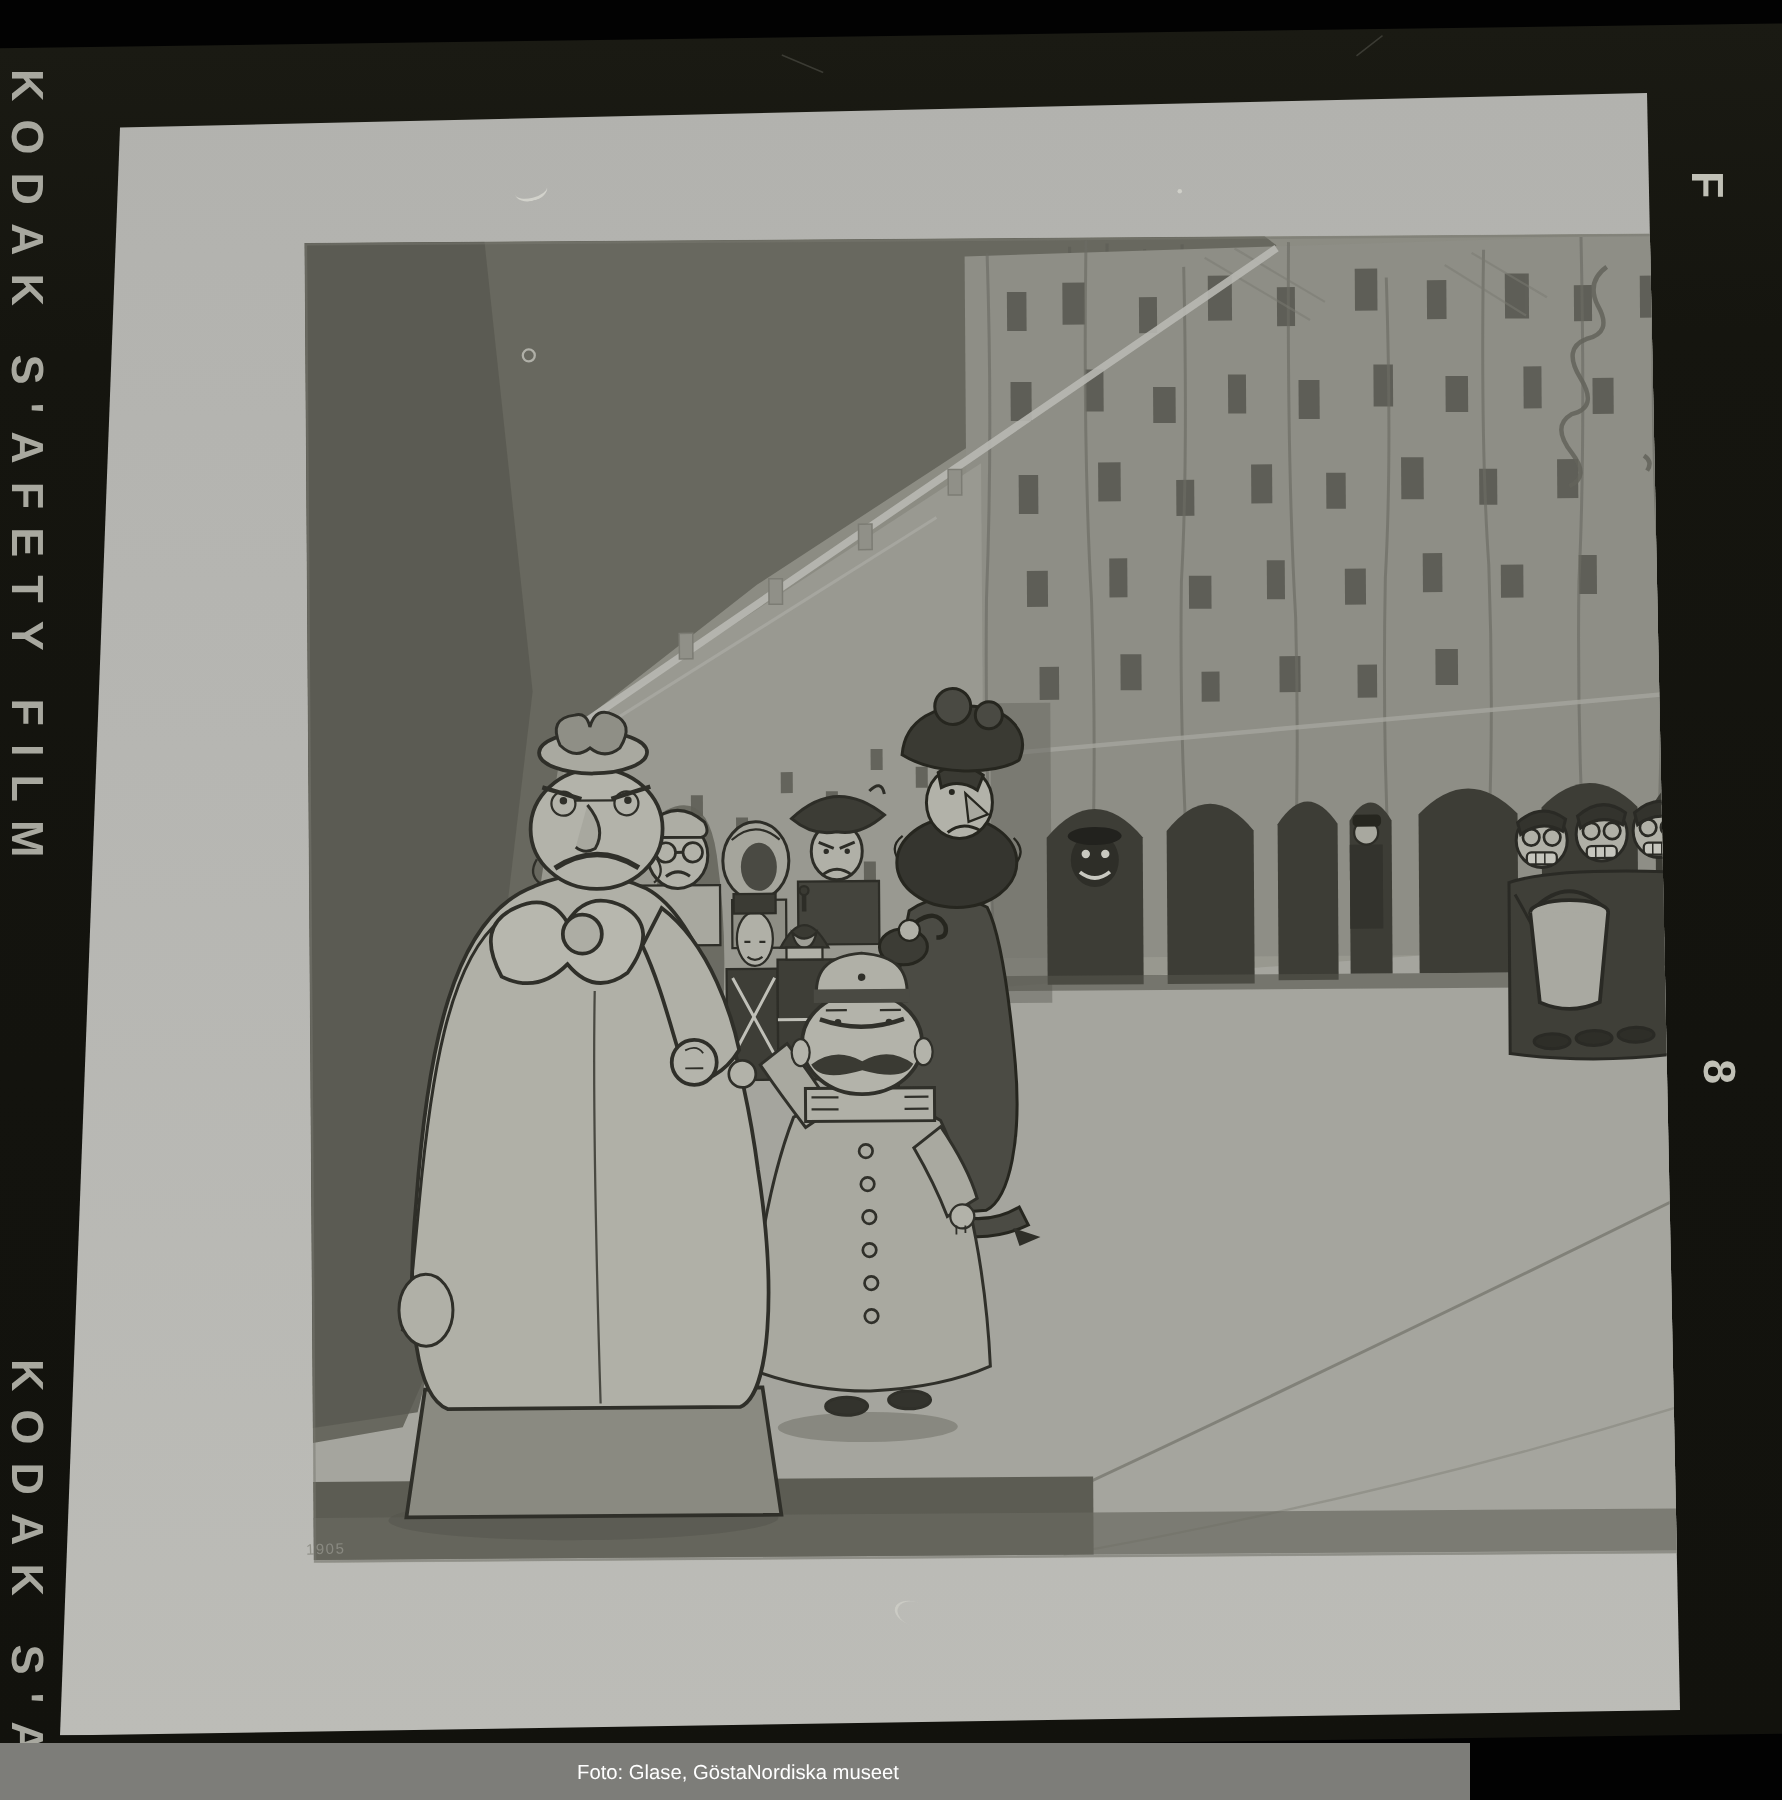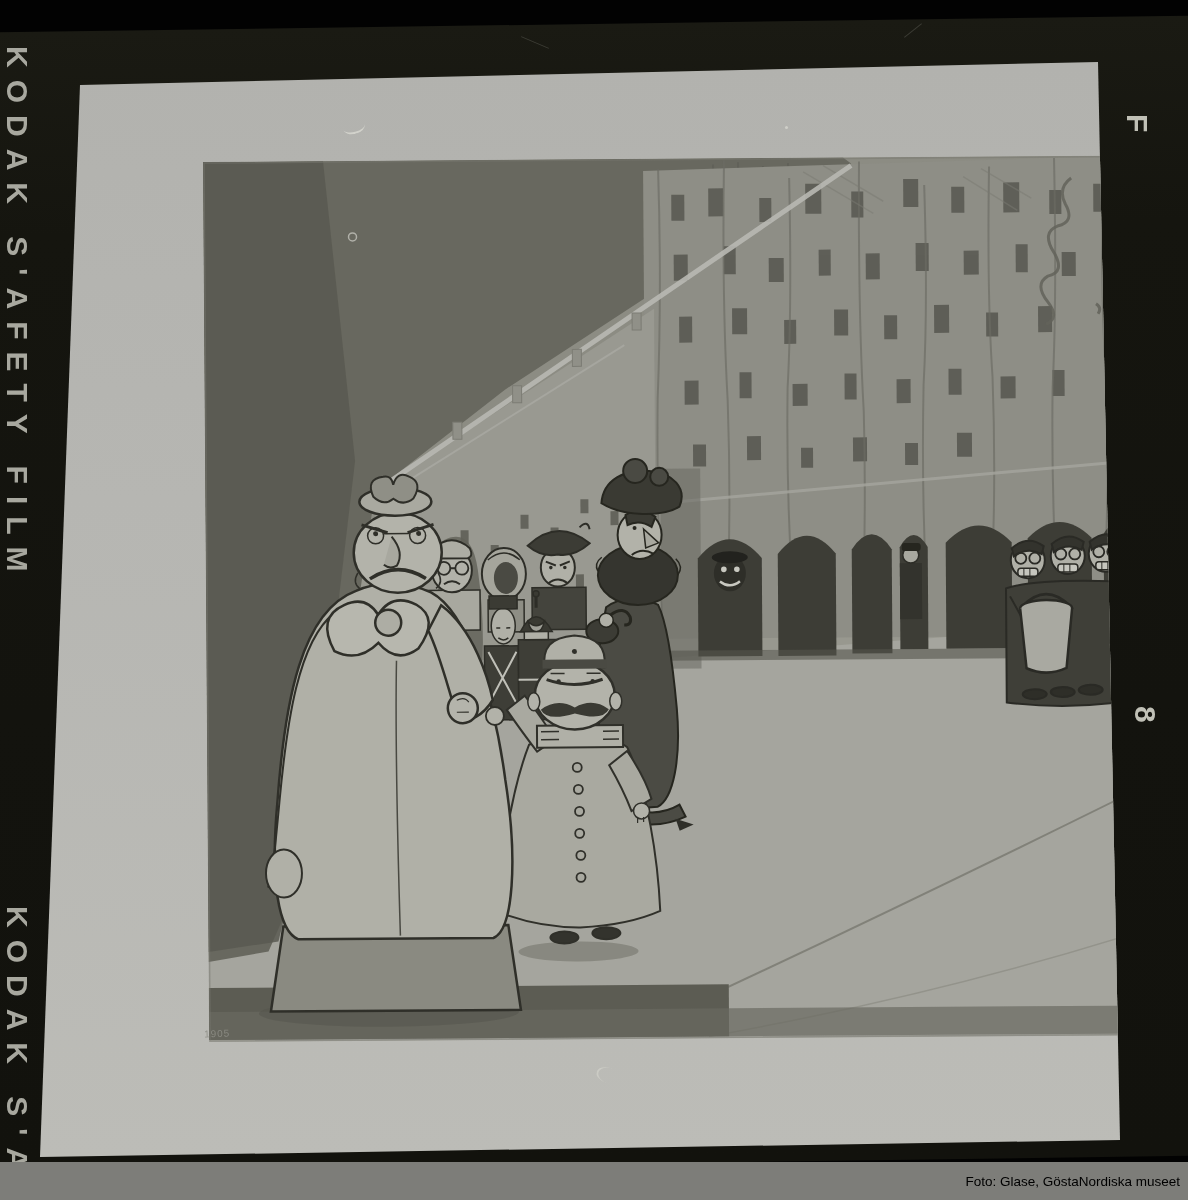--- a/index.html
+++ b/index.html
@@ -29,23 +29,23 @@
         transform:rotate(-0.4deg);transform-origin:0 0;}
   .inscription{position:absolute;left:164px;top:966px;font-size:10px;color:#8e8e86;
         letter-spacing:1px;transform:rotate(-2deg);opacity:.9;}
   .dust{position:absolute;}
   .dust1{left:303px;top:58px;width:22px;height:12px;border-bottom:2px solid #d6d6cf;
         border-radius:50%;transform:rotate(-14deg);opacity:.9;}
   .dust2{left:556px;top:1006px;width:26px;height:16px;border-left:2px solid #cfcfc8;
         border-radius:50%;transform:rotate(18deg);opacity:.8;}
   .dust3{left:745px;top:64px;width:3px;height:3px;background:#d2d2cb;border-radius:50%;opacity:.9;}
   
-  .caption{position:absolute;left:0;bottom:0;width:1188px;height:38px;background:#7d7d79;
-        z-index:6;display:flex;align-items:center;justify-content:flex-end;
-        padding:0 8px 0 12px;box-sizing:border-box;color:#000000;font-size:13.5px;}
+  .caption{position:absolute;left:0;bottom:0;width:980px;height:38px;background:#7d7d79;
+        z-index:6;display:flex;align-items:center;justify-content:center;
+        padding:0 8px 0 12px;box-sizing:border-box;color:#ffffff;font-size:13.5px;}
 </style>
 </head>
 <body>
 
 <div class="stage">
 
   <div class="film"></div>
   <div class="hair hair1"></div>
   <div class="hair hair2"></div>
 

